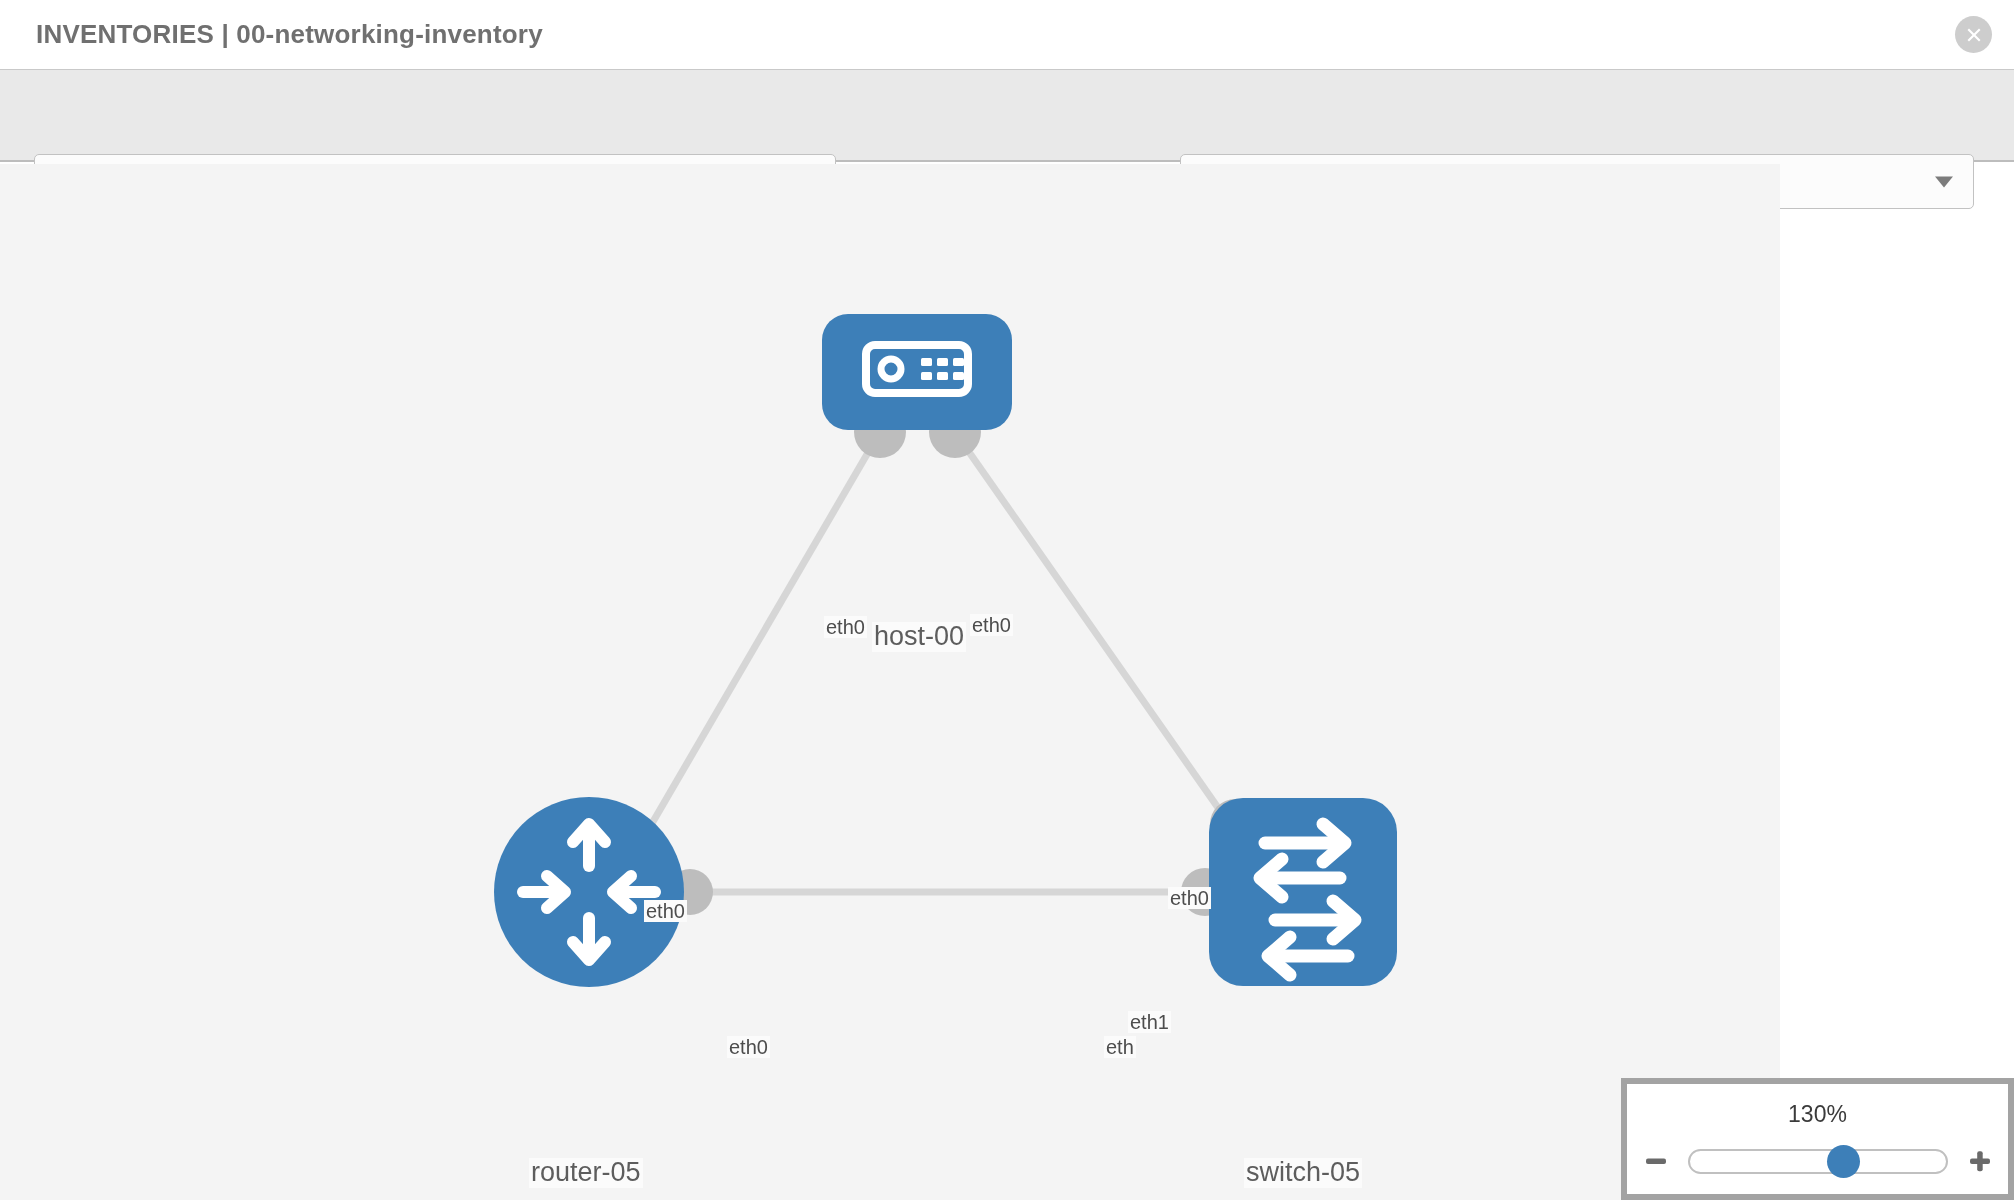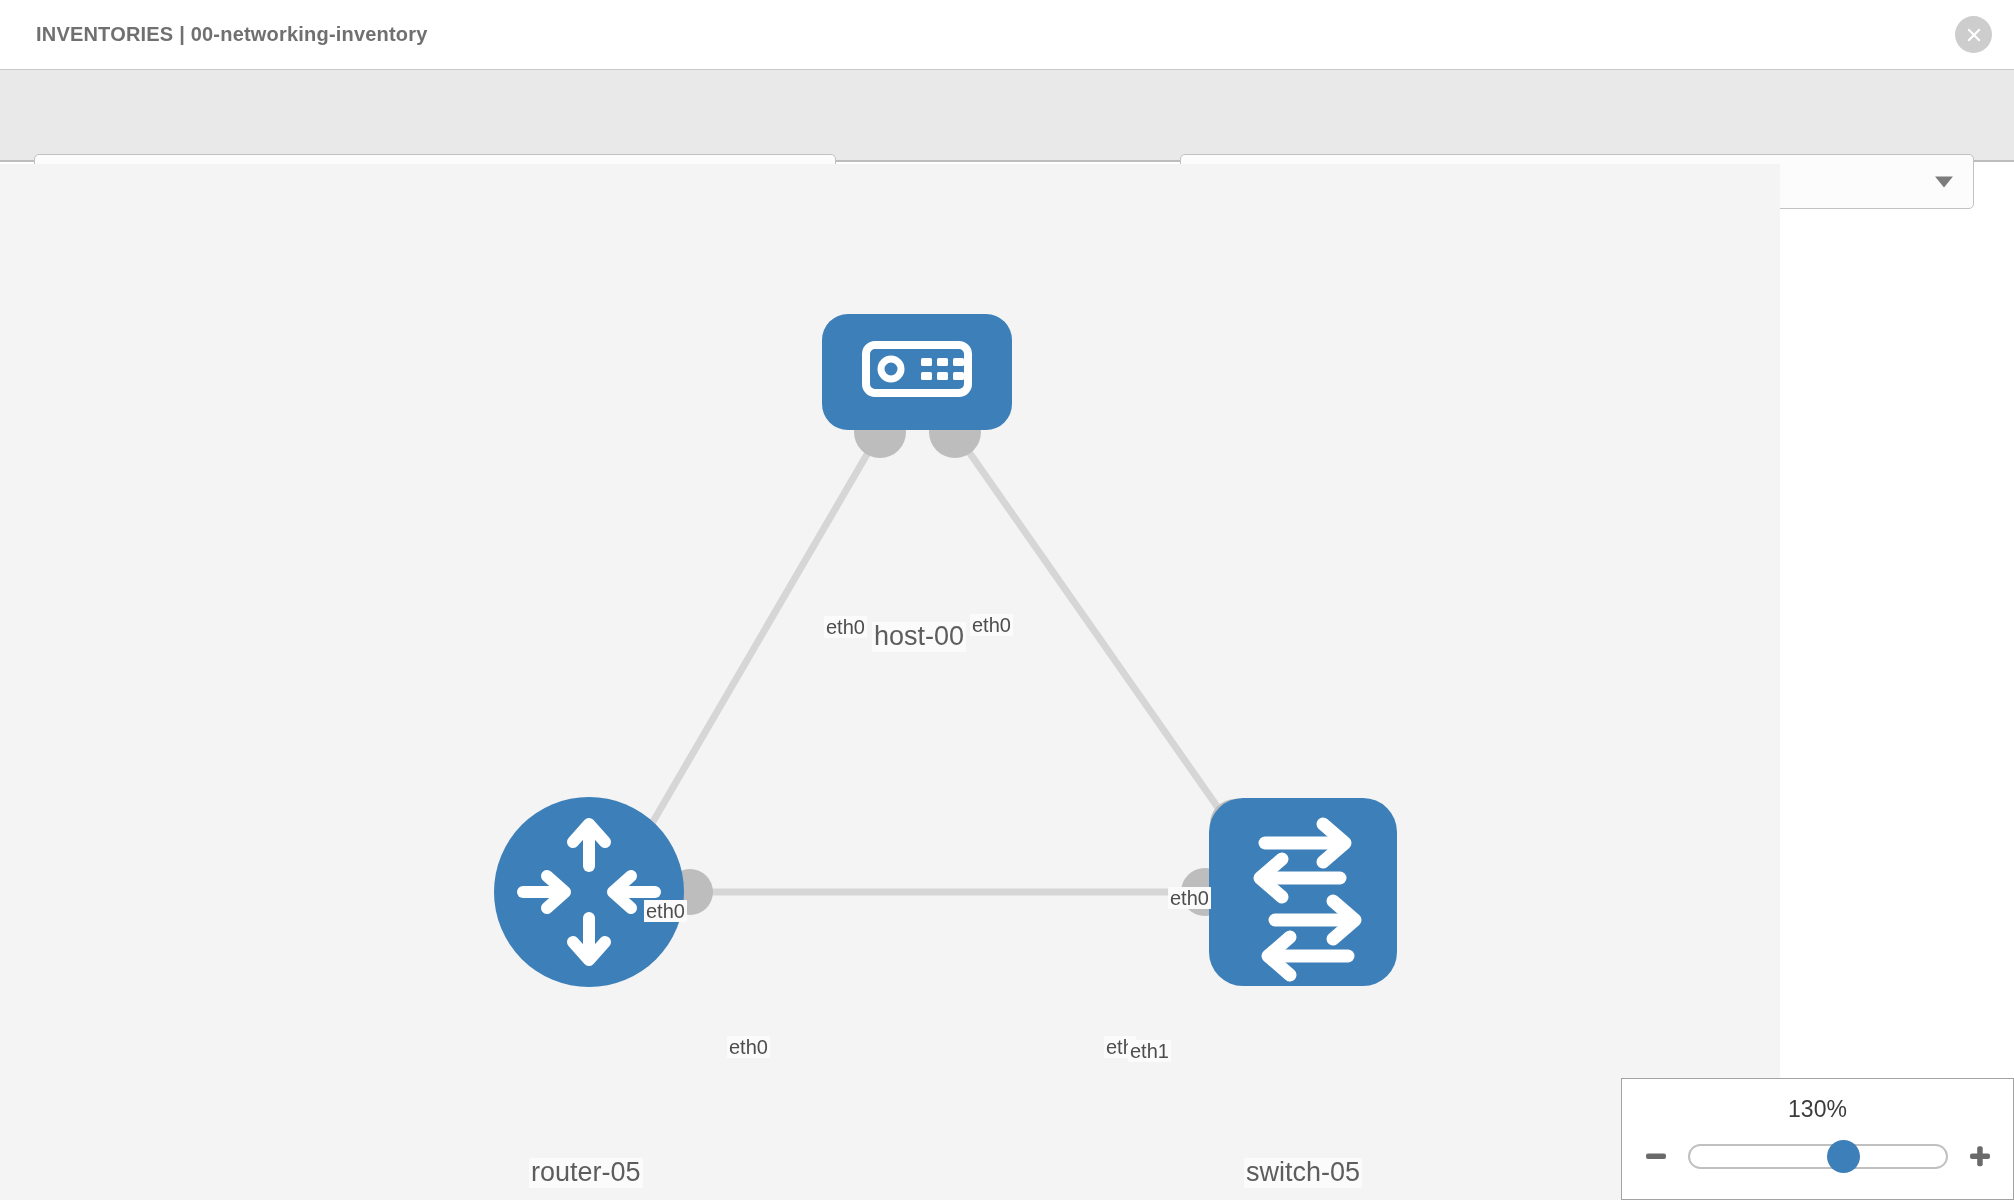--- a/index.html
+++ b/index.html
@@ -23,21 +23,21 @@
   .header {
     position: absolute;
     left: 0; top: 0;
     width: 2014px; height: 69px;
     background: #ffffff;
     display: flex;
     align-items: center;
   }
   .header-title {
     margin-left: 36px;
-    font-size: 20px;
+    font-size: 26px;
     font-weight: bold;
     color: #707070;
     letter-spacing: 0.2px;
     white-space: nowrap;
   }
   .close-btn {
     position: absolute;
     right: 22px; top: 16px;
     width: 37px; height: 37px;
     border-radius: 50%;
@@ -147,21 +147,21 @@
     padding: 0 2px;
     line-height: 1.1;
   }
 
   
   .zoom-panel {
     position: absolute;
     left: 1621px; top: 1078px;
     width: 393px; height: 122px;
     background: #ffffff;
-    border: 1px solid #a3a3a3;
+    border: 6px solid #a3a3a3;
   }
   .zoom-value {
     position: absolute;
     left: 0; right: 0; top: 17px;
     text-align: center;
     font-size: 23px;
     color: #3b3b3b;
   }
   .zoom-row {
     position: absolute;
@@ -325,21 +325,21 @@
         </g>
       </g>
     </svg>
 
     <div class="iface-label" style="left:824px; top:452px;">eth0</div>
     <div class="iface-label" style="left:970px; top:450px;">eth0</div>
     <div class="iface-label" style="left:644px; top:736px;">eth0</div>
     <div class="iface-label" style="left:1168px; top:723px;">eth0</div>
     <div class="iface-label" style="left:727px; top:872px;">eth0</div>
     <div class="iface-label" style="left:1104px; top:872px;">eth</div>
-    <div class="iface-label" style="left:1128px; top:876px;">eth1</div>
+    <div class="iface-label" style="left:1128px; top:847px;">eth1</div>
 
     <div class="node-label" style="left:872px; top:438px;margin-top:20px;">host-00</div>
     <div class="node-label" style="left:529px; top:994px;">router-05</div>
     <div class="node-label" style="left:1244px; top:994px;">switch-05</div>
   </div>
 
   <div class="zoom-panel">
     <div class="zoom-value">130%</div>
     <div class="zoom-row">
       <div class="zoom-minus">

